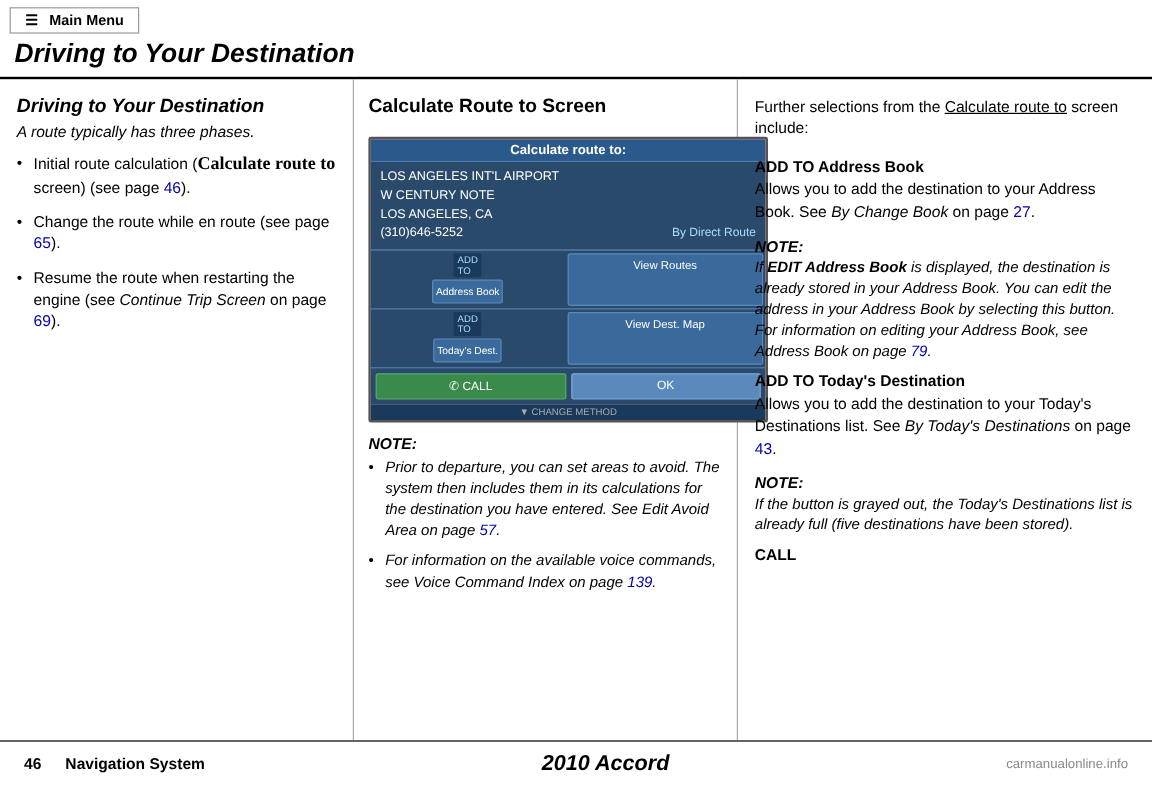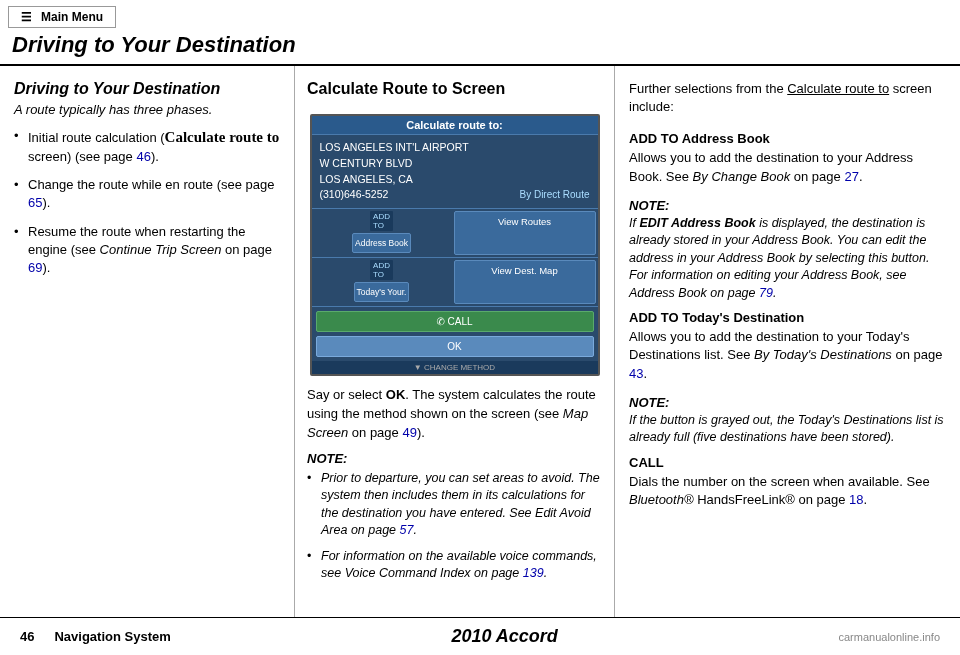--- a/index.html
+++ b/index.html
@@ -92,21 +92,21 @@
     #mid-col h2 {
       font-size: 16px;
       font-weight: bold;
       margin-bottom: 8px;
     }
 
     
     #nav-screen {
       background: #fca5a5;
       border: 2px solid #555;
-      width: 290px;
+      width: 333px;
       margin: 16px auto 10px auto;
       border-radius: 2px;
       overflow: hidden;
       font-family: Arial, sans-serif;
     }
     #nav-screen .screen-title {
       background: #2a5a8c;
       color: #fff;
       font-size: 11px;
       font-weight: bold;
@@ -144,21 +144,20 @@
       cursor: pointer;
     }
     #nav-screen .nav-btn.add-btn {
       font-size: 8.5px;
     }
     #nav-screen .bottom-row {
       display: flex;
       background: #2a4a6c;
       border-top: 1px solid #4a7aac;
       padding: 2px;
-      flex-direction: column;
     }
     #nav-screen .call-btn {
       background: #3a8a4c;
       color: #fff;
       font-size: 10px;
       padding: 4px 10px;
       border-radius: 2px;
       margin: 2px;
       flex: 1;
       text-align: center;
@@ -310,51 +309,48 @@
     </ul>
   </div>
 
   <div id="mid-col">
     <h2>Calculate Route to Screen</h2>
 
     <div id="nav-screen">
       <div class="screen-title">Calculate route to:</div>
       <div class="address-block">
         <div>LOS ANGELES INT'L AIRPORT</div>
-        <div>W CENTURY BLVD</div>
+        <div>W CENTURY NOTE</div>
         <div>LOS ANGELES, CA</div>
         <div style="display:flex;justify-content:space-between;">
           <span>(310)646-5252</span>
           <span class="route-type">By Direct Route</span>
         </div>
       </div>
       <div class="button-row">
         <div style="display:flex;flex-direction:column;align-items:center;margin:2px;flex:1;">
           <div style="font-size:8px;color:#adf;background:#1a3a5c;padding:1px 3px;border-radius:1px;">ADD<br>TO</div>
           <div class="nav-btn add-btn">Address Book</div>
         </div>
         <div class="nav-btn" style="margin:2px;">View Routes</div>
       </div>
       <div class="button-row">
         <div style="display:flex;flex-direction:column;align-items:center;margin:2px;flex:1;">
           <div style="font-size:8px;color:#adf;background:#1a3a5c;padding:1px 3px;border-radius:1px;">ADD<br>TO</div>
-          <div class="nav-btn add-btn">Today's Your.</div>
+          <div class="nav-btn add-btn">Today's Dest.</div>
         </div>
         <div class="nav-btn" style="margin:2px;">View Dest. Map</div>
       </div>
       <div class="bottom-row">
         <div class="call-btn">✆ CALL</div>
         <div class="ok-btn">OK</div>
       </div>
       <div class="change-method">▼ CHANGE METHOD</div>
     </div>
 
-    <p class="body-text">
-      Say or select <strong>OK</strong>. The system calculates the route using the method shown on the screen (see <em>Map Screen</em> on page <a class="link-blue">49</a>).
-    </p>
 
     <p class="note-heading">NOTE:</p>
     <ul class="note-list">
       <li>
         Prior to departure, you can set areas to avoid. The system then includes them in its calculations for the destination you have entered. See Edit Avoid Area <em>on page</em> <a class="link-blue">57</a>.
       </li>
       <li>
         For information on the available voice commands, see Voice Command Index <em>on page</em> <a class="link-blue">139</a>.
       </li>
     </ul>
@@ -387,23 +383,20 @@
       </div>
     </div>
 
     <div class="note-box">
       <div class="note-label">NOTE:</div>
       <div class="note-text">If the button is grayed out, the Today's Destinations list is already full (five destinations have been stored).</div>
     </div>
 
     <div class="section">
       <div class="section-title">CALL</div>
-      <div class="section-body">
-        Dials the number on the screen when available. See <em>Bluetooth®</em> HandsFreeLink® on page <a class="link-blue">18</a>.
-      </div>
     </div>
   </div>
 
 </div>
 
 <div id="footer">
   <div class="page-num">
     <span>46</span>
     <span>Navigation System</span>
   </div>

